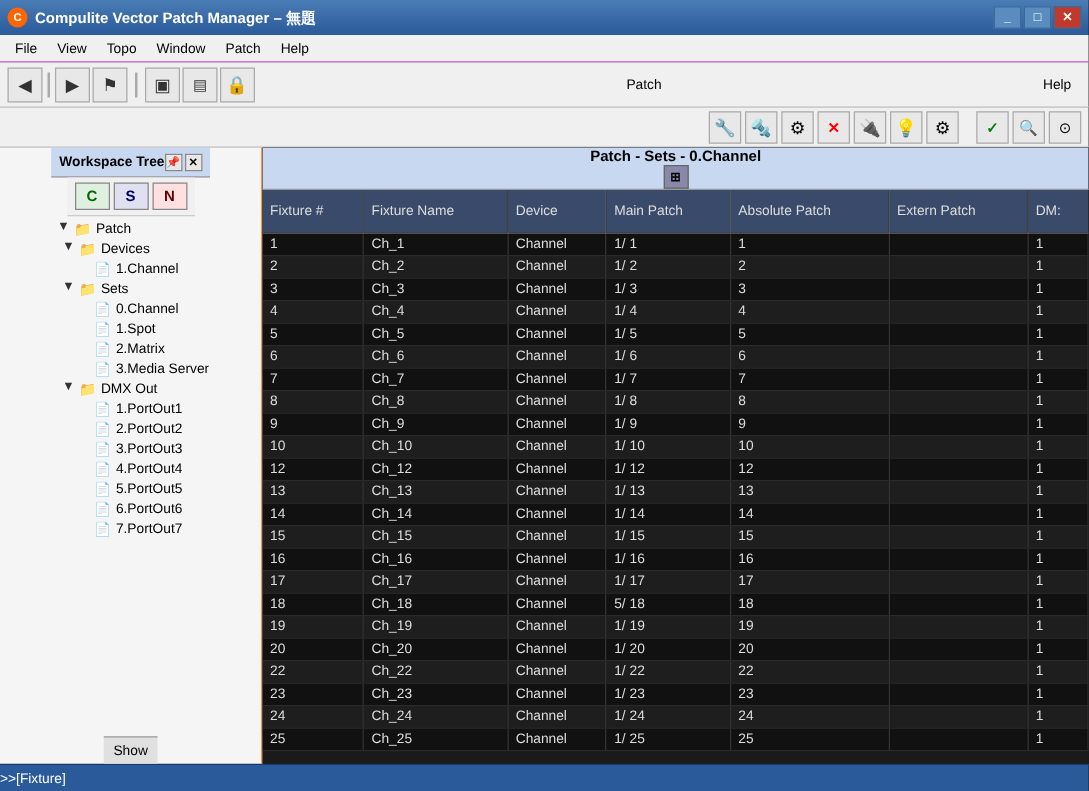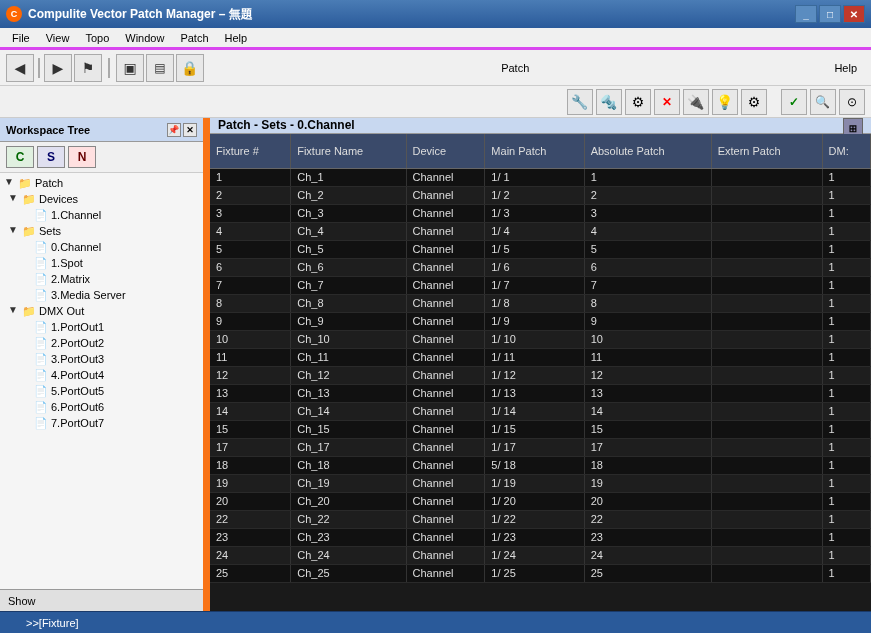--- a/index.html
+++ b/index.html
@@ -47,21 +47,21 @@
     }
     #title-bar .win-btn.close { background: #c0392b; }
 
     
     #menu-bar {
       background: #f0f0f0;
       height: 22px;
       display: flex;
       align-items: center;
       padding: 0 4px;
-      border-bottom: 3px solid #d946ef;
+      border-bottom: 1px solid #d946ef;
       font-size: 11px;
     }
     #menu-bar .menu-item {
       padding: 2px 8px;
       cursor: pointer;
       height: 100%;
       display: flex; align-items: center;
     }
 
     
@@ -107,24 +107,25 @@
     
     #main-layout {
       display: flex;
       height: calc(633px - 28px - 22px - 36px - 32px - 22px);
     }
 
     
     #sidebar {
       width: 210px;
       background: #f5f5f5;
-      border-right: 7px solid #f97316;
+      border-right: 1px solid #f97316;
       display: flex;
       flex-direction: column;
       overflow: hidden;
+      align-items: center;
     }
     #sidebar-header {
       background: #c8d8f0;
       height: 24px;
       display: flex;
       align-items: center;
       padding: 0 6px;
       font-weight: bold;
       font-size: 11px;
       border-bottom: 1px solid #999;
@@ -197,28 +198,29 @@
     
     #content-area {
       flex: 1;
       display: flex;
       flex-direction: column;
       background: #1a1a1a;
       overflow: hidden;
     }
     #content-header {
       background: #c8d8f0;
-      height: 16px;
-      display: flex;
-      align-items: flex-start;
+      height: 34px;
+      display: flex;
+      align-items: center;
       padding: 0 8px;
       font-weight: bold;
       font-size: 12px;
       border-bottom: 1px solid #999;
       justify-content: space-between;
+      flex-direction: column;
     }
     .content-icon {
       width: 20px; height: 20px;
       background: #8888aa;
       border: 1px solid #666;
       font-size: 10px;
       display: flex; align-items: center; justify-content: center;
     }
 
     
@@ -264,21 +266,21 @@
     #data-table-wrapper::-webkit-scrollbar { width: 14px; height: 14px; }
     #data-table-wrapper::-webkit-scrollbar-track { background: #ddd; }
     #data-table-wrapper::-webkit-scrollbar-thumb { background: #999; border: 1px solid #777; }
 
     
     #status-bar {
       background: #2a5a9a;
       height: 22px;
       display: flex;
       align-items: center;
-      padding: 0 26px;
+      padding: 0 0;
       color: white;
       font-size: 11px;
       border-top: 1px solid #1a3a6a;
     }
   </style>
 </head>
 <body>
 
 <div id="title-bar">
   <div class="app-icon">C</div>
@@ -531,29 +533,20 @@
             <tr>
               <td>10</td>
               <td>Ch_10</td>
               <td>Channel</td>
               <td>1/ 10</td>
               <td>10</td>
               <td></td>
               <td>1</td>
             </tr>
             <tr>
-              <td>11</td>
-              <td>Ch_11</td>
-              <td>Channel</td>
-              <td>1/ 11</td>
-              <td>11</td>
-              <td></td>
-              <td>1</td>
-            </tr>
-            <tr>
               <td>12</td>
               <td>Ch_12</td>
               <td>Channel</td>
               <td>1/ 12</td>
               <td>12</td>
               <td></td>
               <td>1</td>
             </tr>
             <tr>
               <td>13</td>
@@ -572,20 +565,29 @@
               <td>14</td>
               <td></td>
               <td>1</td>
             </tr>
             <tr>
               <td>15</td>
               <td>Ch_15</td>
               <td>Channel</td>
               <td>1/ 15</td>
               <td>15</td>
+              <td></td>
+              <td>1</td>
+            </tr>
+            <tr>
+              <td>16</td>
+              <td>Ch_16</td>
+              <td>Channel</td>
+              <td>1/ 16</td>
+              <td>16</td>
               <td></td>
               <td>1</td>
             </tr>
             <tr>
               <td>17</td>
               <td>Ch_17</td>
               <td>Channel</td>
               <td>1/ 17</td>
               <td>17</td>
               <td></td>

